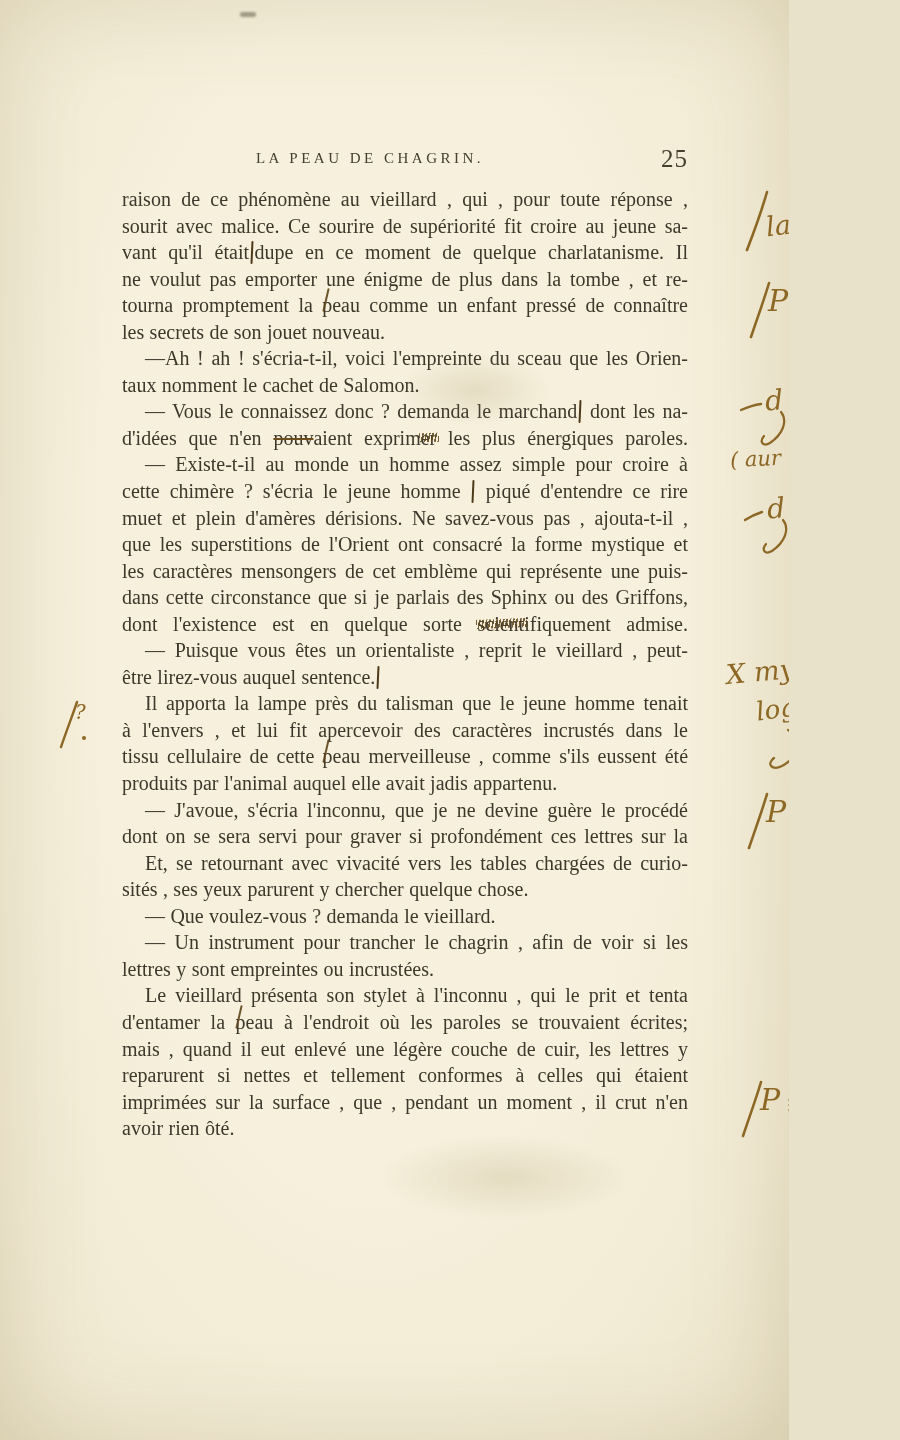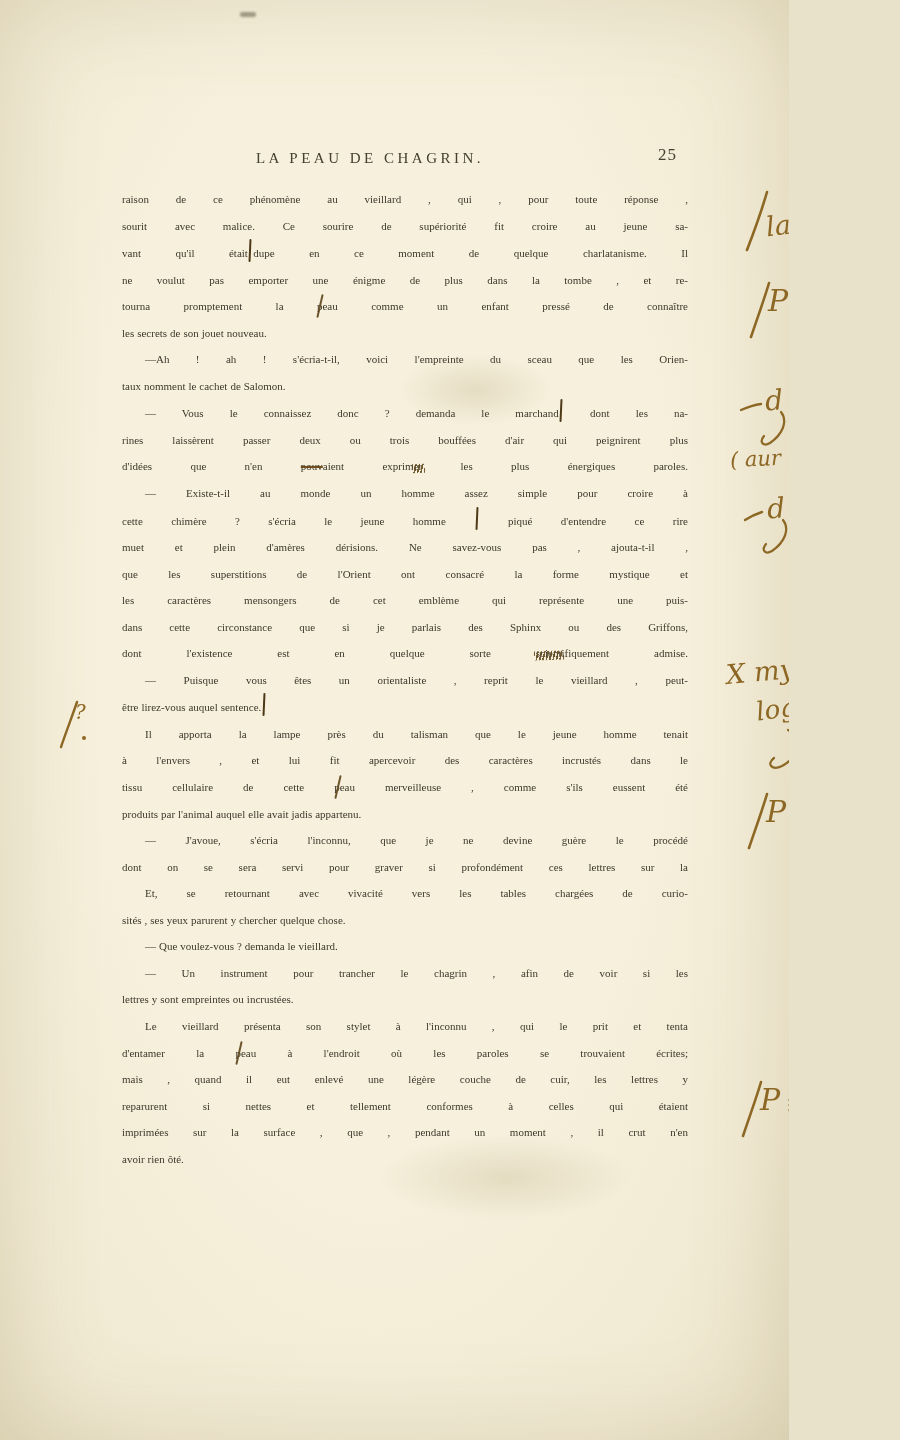--- a/index.html
+++ b/index.html
@@ -13,25 +13,25 @@
     background:radial-gradient(ellipse at 48% 42%, #f6f0dc 50%, #f1ead3 80%, #e7dfc5 100%);
     box-shadow:inset 0 0 100px rgba(140,120,70,.20);
     overflow:hidden;
   }
   
   .header{position:absolute;left:122px;top:150px;width:566px;height:32px;color:#45402f;}
   .running-title{
     position:absolute;left:0;right:70px;text-align:center;
     font-size:15px;letter-spacing:3.5px;white-space:nowrap;
   }
-  .page-number{position:absolute;right:11px;top:-5px;font-size:17px;letter-spacing:1px;}
+  .page-number{position:absolute;right:0;top:-5px;font-size:25px;letter-spacing:1px;}
   
   .body-text{
     position:absolute;left:122px;top:186px;width:566px;
-    font-size:11px;line-height:26.55px;color:#3e382c;
+    font-size:20px;line-height:26.55px;color:#3e382c;
     word-spacing:.02em;
   }
   .line{text-align:justify;text-align-last:justify;}
   .line.end{text-align-last:left;}
   .line.indent{text-indent:23px;}
   
   .m-caret{
     display:inline-block;width:2.4px;height:23px;background:#4e3a17;
     border-radius:1px;vertical-align:-5px;transform:rotate(2.5deg);margin:0 1.5px;
   }
@@ -75,21 +75,20 @@
   <div class="body-text">
       <div class="line"><span>raison de ce phénomène au vieillard , qui , pour toute réponse ,</span></div>
       <div class="line"><span>sourit avec malice. Ce sourire de supériorité fit croire au jeune sa-</span></div>
       <div class="line"><span>vant qu'il était</span><span class="m-caret"></span><span>dupe en ce moment de quelque charlatanisme. Il</span></div>
       <div class="line"><span>ne voulut pas emporter une énigme de plus dans la tombe , et re-</span></div>
       <div class="line"><span>tourna promptement la </span><span class="m-pslash">peau</span><span> comme un enfant pressé de connaître</span></div>
       <div class="line end"><span>les secrets de son jouet nouveau.</span></div>
       <div class="line indent"><span>—Ah ! ah ! s'écria-t-il, voici l'empreinte du sceau que les Orien-</span></div>
       <div class="line end"><span>taux nomment le cachet de Salomon.</span></div>
       <div class="line indent"><span>— Vous le connaissez donc ? demanda le marchand</span><span class="m-caret"></span><span> dont les na-</span></div>
-      <div class="line"><span>rines laissèrent passer deux ou trois bouffées d'air qui peignirent plus</span></div>
       <div class="line"><span>d'idées que n'en </span><span class="m-strike">pouv</span><span>aient exprim</span><span class="m-scribble">er</span><span> les plus énergiques paroles.</span></div>
       <div class="line indent"><span>— Existe-t-il au monde un homme assez simple pour croire à</span></div>
       <div class="line"><span>cette chimère ? s'écria le jeune homme </span><span class="m-caret"></span><span> piqué d'entendre ce rire</span></div>
       <div class="line"><span>muet et plein d'amères dérisions. Ne savez-vous pas , ajouta-t-il ,</span></div>
       <div class="line"><span>que les superstitions de l'Orient ont consacré la forme mystique et</span></div>
       <div class="line"><span>les caractères mensongers de cet emblème qui représente une puis-</span></div>
       <div class="line"><span>dans cette circonstance que si je parlais des Sphinx ou des Griffons,</span></div>
       <div class="line"><span>dont l'existence est en quelque sorte </span><span class="m-scribble">scient</span><span>ifiquement admise.</span></div>
       <div class="line indent"><span>— Puisque vous êtes un orientaliste , reprit le vieillard , peut-</span></div>
       <div class="line end"><span>être lirez-vous auquel sentence.</span><span class="m-caret"></span></div>

